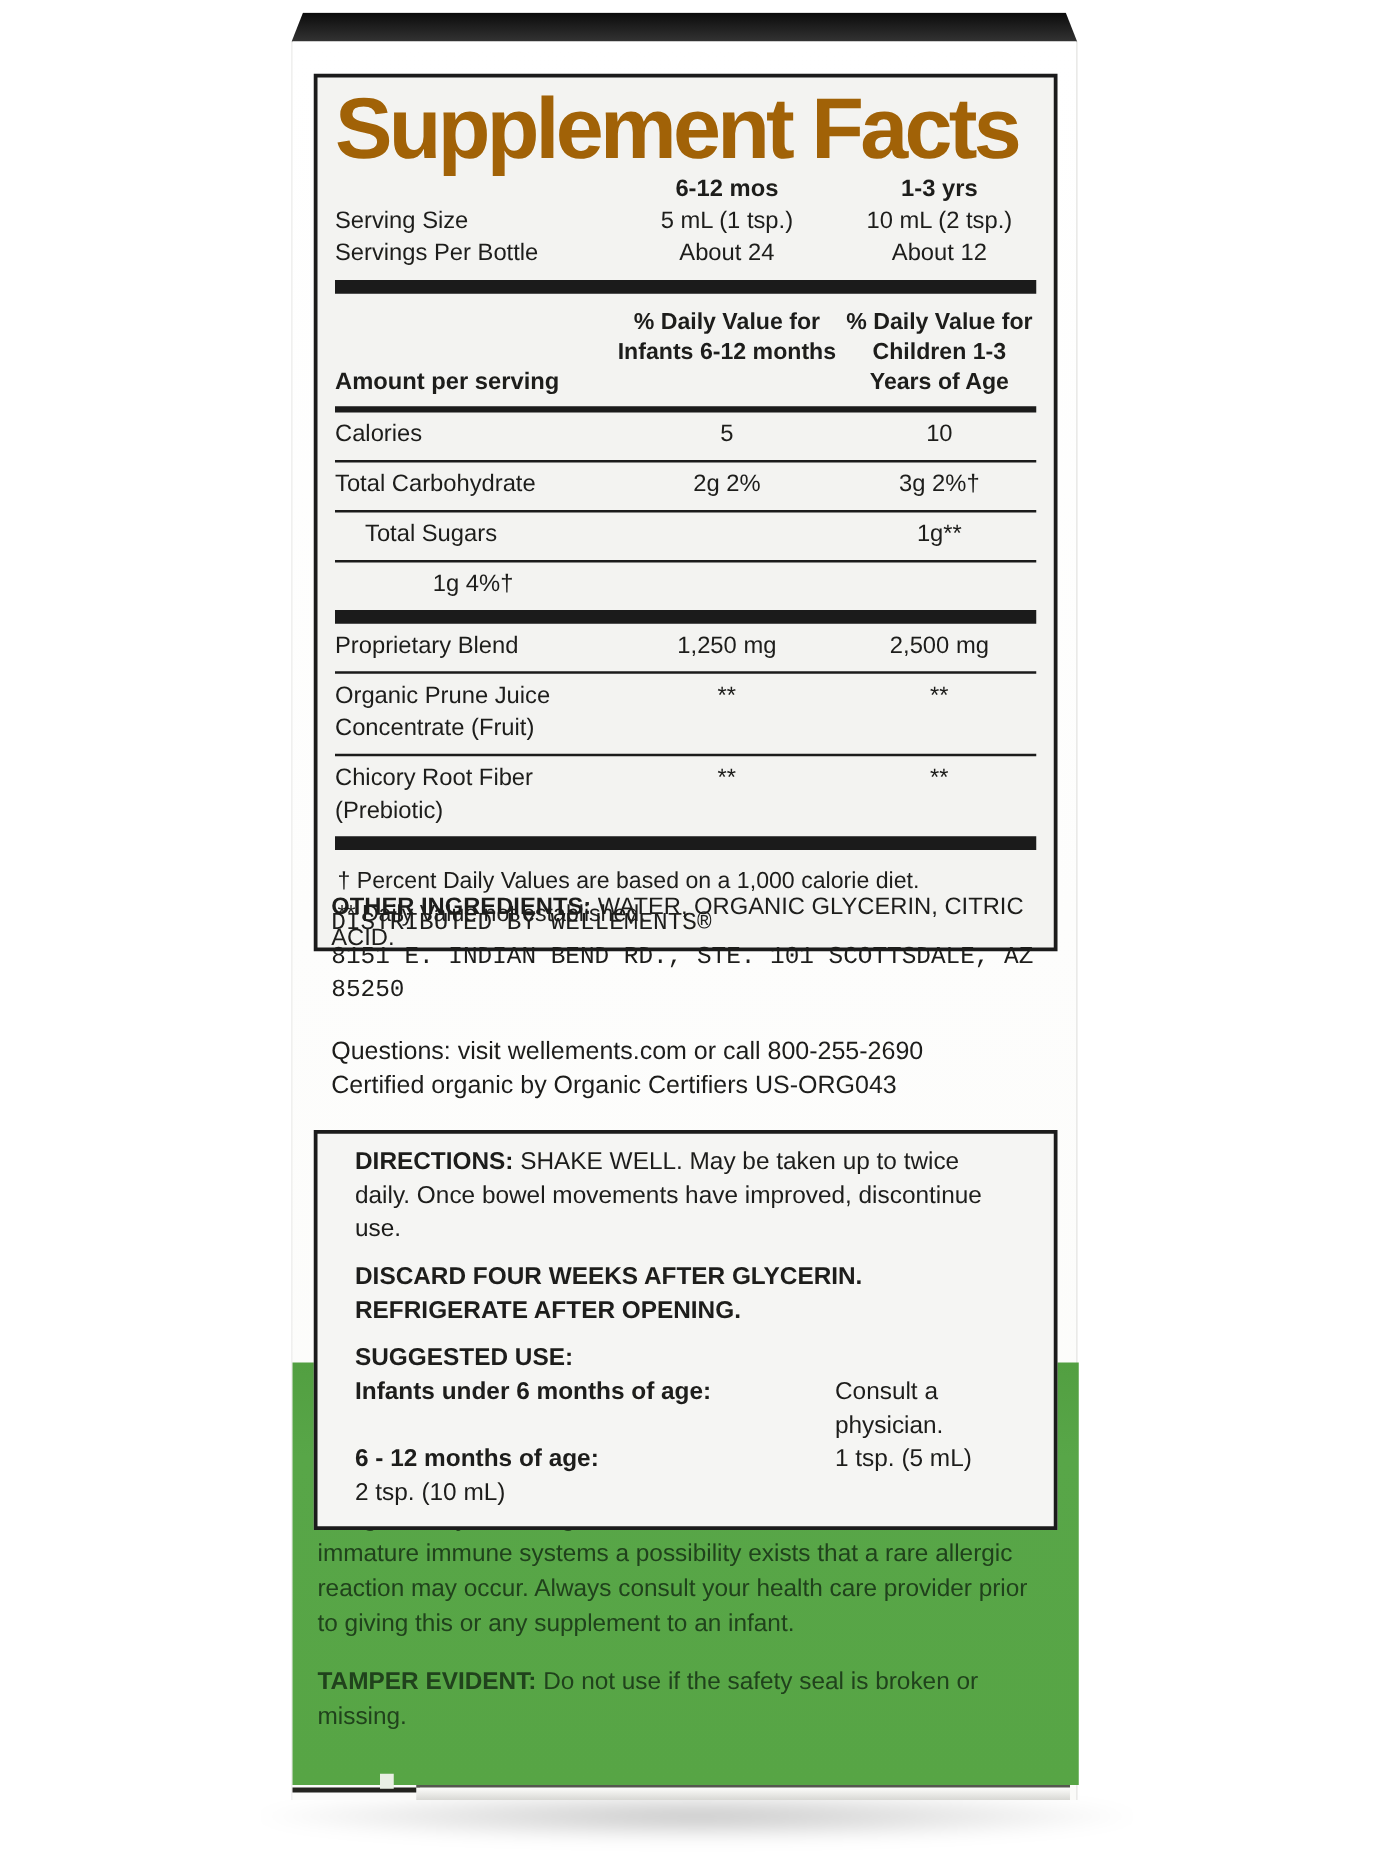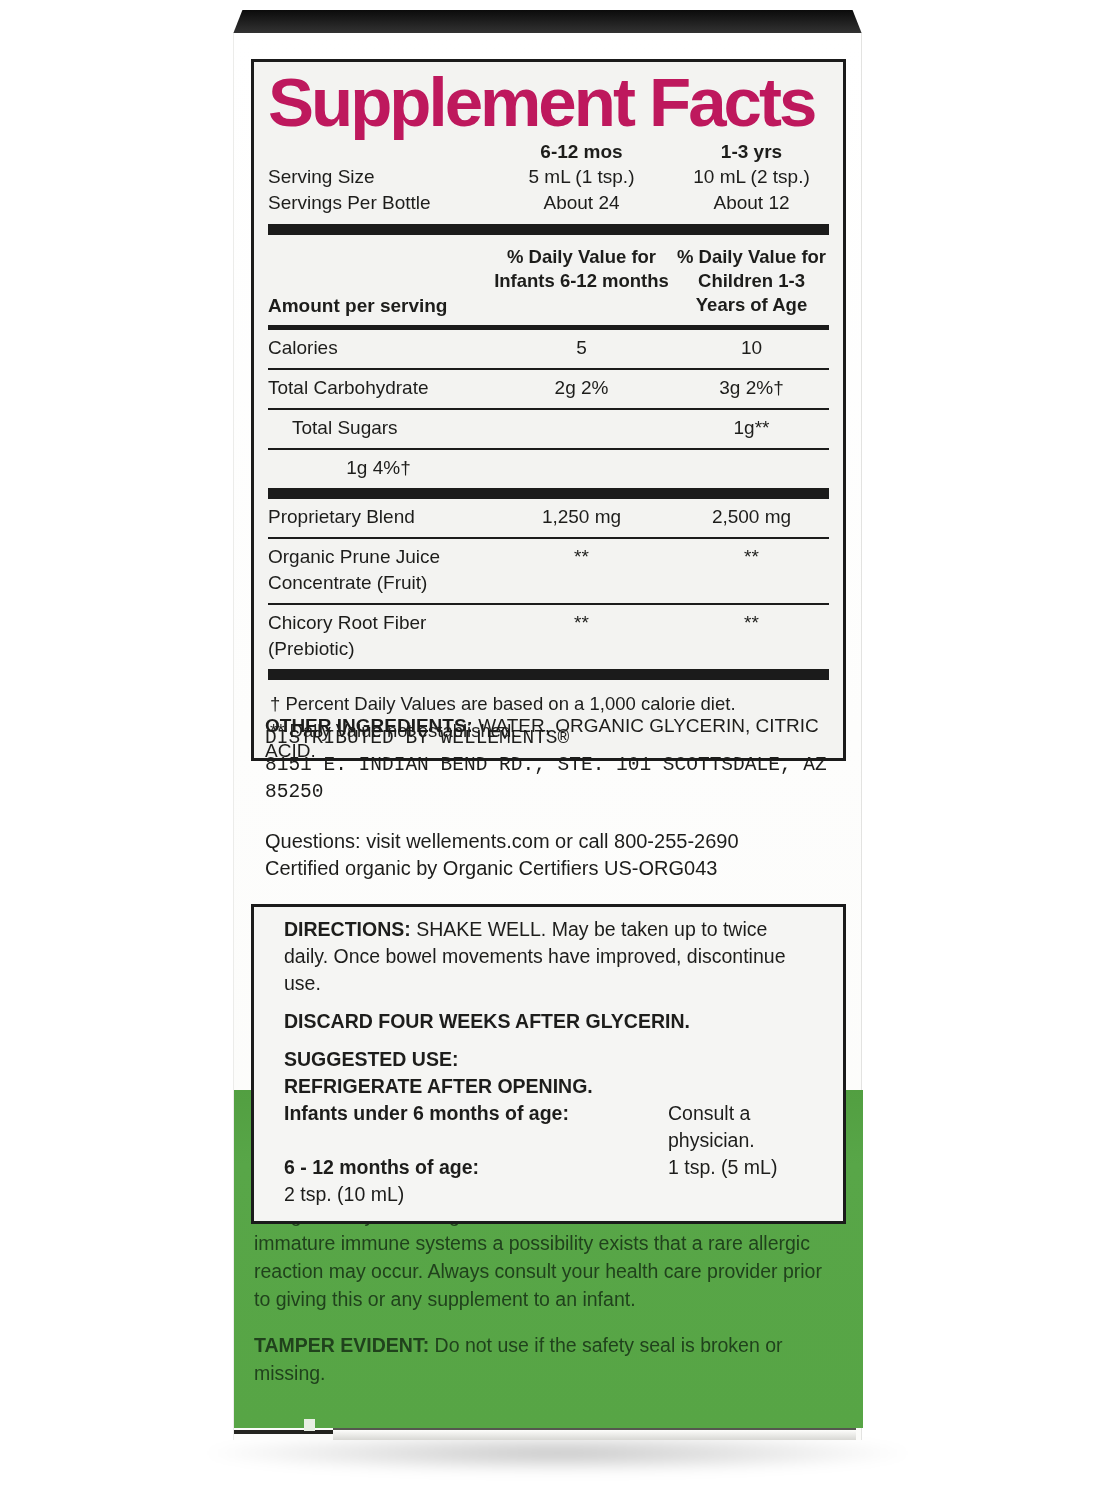--- a/index.html
+++ b/index.html
@@ -34,21 +34,21 @@
   .warn{margin:0;font-size:19.5px;line-height:28px;}
   .warn .b{font-weight:bold;}
   .tamper{margin-top:18px;}
   
   .sf{
     position:absolute;left:17px;top:26px;width:595px;box-sizing:border-box;
     background:#f3f3f1;border:3px solid #1b1b1b;padding:0 14px 12px;
   }
   .sf-title{
     font-size:69px;font-weight:bold;letter-spacing:-3px;line-height:1.02;
-    margin:6px 0 2px;white-space:nowrap;color:#be185d;
+    margin:6px 0 2px;white-space:nowrap;color:#a16207;
   }
   .g3{display:grid;grid-template-columns:1fr 185px 155px;align-items:start;}
   .c{text-align:center;}
   .b{font-weight:bold;}
   .agehdr{font-size:19px;line-height:24px;}
   .srow{font-size:19px;line-height:26px;}
   .bar-thick{height:11px;background:#1b1b1b;margin:8px 0 0;}
   .bar-med{height:5px;background:#1b1b1b;}
   .hl{height:2px;background:#1b1b1b;}
   .dvhdr{padding:10px 0 8px;}
@@ -189,22 +189,22 @@
     </p>
 
     <p class="tblock contact">
       <span style="display:block">Questions: visit wellements.com or call 800-255-2690</span>
       <span style="display:block">Certified organic by Organic Certifiers US-ORG043</span>
     </p>
 
     <div class="dirbox">
       <p><span class="b">DIRECTIONS:</span> <span>SHAKE WELL. May be taken up to twice daily. Once bowel movements have improved, discontinue use.</span></p>
       <p class="b sp">DISCARD FOUR WEEKS AFTER GLYCERIN.</p>
+      <p class="b">REFRIGERATE AFTER OPENING.</p>
       <p class="b sp">SUGGESTED USE:</p>
-      <p class="b">REFRIGERATE AFTER OPENING.</p>
       <div class="dose">
         <div class="b">Infants under 6 months of age:</div>
         <div>Consult a physician.</div>
       </div>
       <div class="dose">
         <div class="b">6 - 12 months of age:</div>
         <div>1 tsp. (5 mL)</div>
       </div>
       <div class="dose">
         <div>2 tsp. (10 mL)</div>

